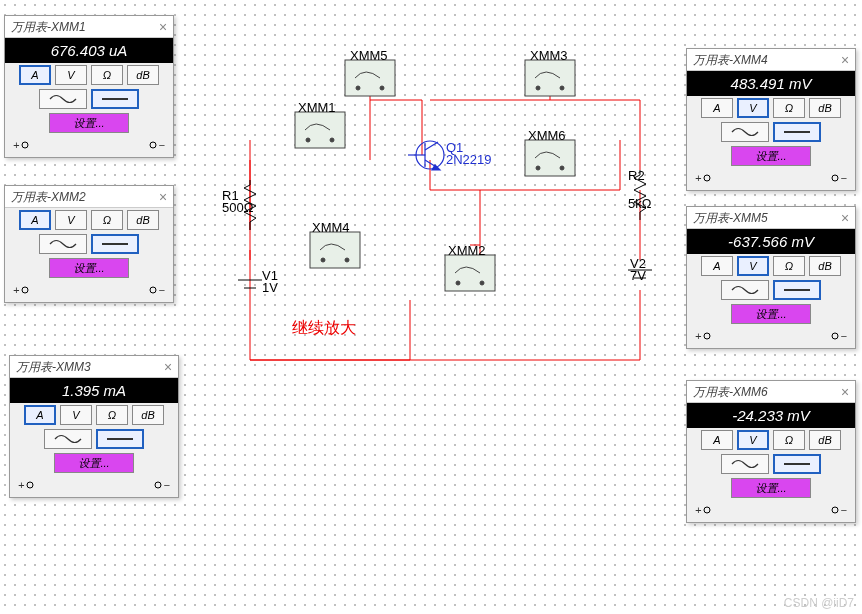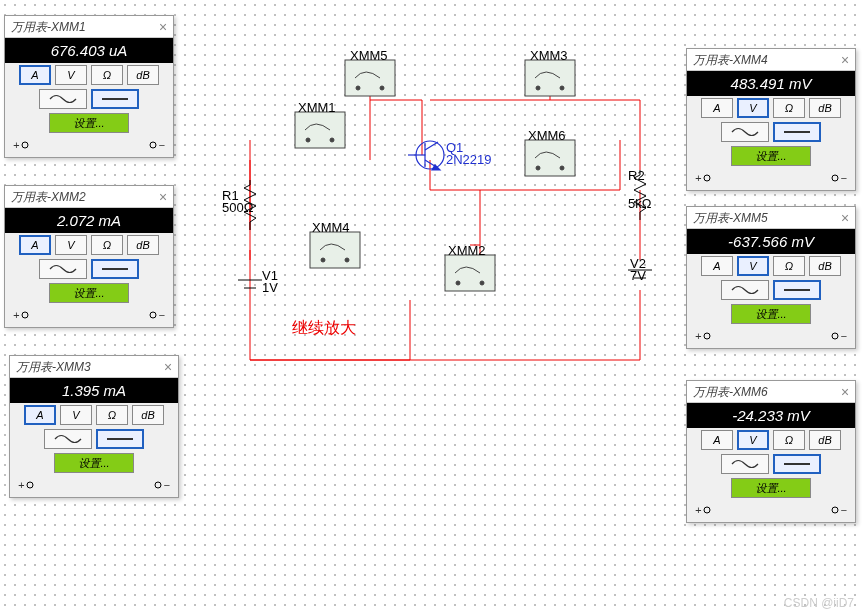--- a/index.html
+++ b/index.html
@@ -6,21 +6,21 @@
   body { font-family: "Microsoft YaHei", Arial, sans-serif; font-size: 12px; background: #f5f5f5; overflow: hidden; }
   .workspace { position: relative; width: 862px; height: 614px; background: #fff; background-image: radial-gradient(circle, #c0c0c0 1px, transparent 1px); background-size: 10px 10px; background-position: 0 0; }
   .multimeter { position: absolute; width: 170px; background: #f0f0f0; border: 1px solid #999; box-shadow: 2px 2px 4px rgba(0,0,0,0.2); font-style: italic; }
   .mm-title { background: #fff; height: 22px; line-height: 22px; padding: 0 6px; display: flex; justify-content: space-between; align-items: center; border-bottom: 1px solid #ccc; font-size: 12px; color: #444; }
   .mm-title .close { color: #888; font-size: 14px; cursor: pointer; font-weight: 300; }
   .mm-display { background: #000; color: #fff; text-align: center; font-size: 15px; padding: 4px 0; font-family: Arial; }
   .mm-row { display: flex; justify-content: center; gap: 4px; padding: 2px 6px; }
   .mm-btn { width: 32px; height: 20px; background: #f8f8f8; border: 1px solid #888; font-size: 11px; display: flex; align-items: center; justify-content: center; cursor: pointer; }
   .mm-btn.selected { border: 2px solid #2060c0; background: #eaf0ff; }
   .mm-btn svg { display: block; }
-  .mm-settings { width: 80px; height: 20px; background: #84cc16; border: 1px solid #888; font-size: 11px; display: flex; align-items: center; justify-content: center; cursor: pointer; }
+  .mm-settings { width: 80px; height: 20px; background: #d946ef; border: 1px solid #888; font-size: 11px; display: flex; align-items: center; justify-content: center; cursor: pointer; }
   .mm-ports { display: flex; justify-content: space-between; padding: 2px 8px 6px; font-size: 11px; color: #333; }
   .mm-ports span { display: flex; align-items: center; gap: 2px; }
   .circuit { position: absolute; left: 180px; top: 0; width: 500px; height: 520px; }
   .circuit svg { width: 100%; height: 100%; }
   .lbl { position: absolute; font-size: 13px; color: #000; white-space: nowrap; }
   .lbl.blue { color: #2030d0; }
   .lbl.red { color: #e00; }
   .watermark { position: absolute; right: 8px; bottom: 4px; font-size: 12px; color: #ccc; }
 </style>
 </head>
@@ -158,21 +158,20 @@
       <span><svg width="8" height="8">
             <circle cx="4" cy="4" r="3" fill="none" stroke="#000"></circle>
           </svg> −</span>
     </div>
   </div>
     <div class="multimeter" style="left: 4px; top: 185px;">
     <div class="mm-title">
       <span>万用表-XMM2</span>
       <span class="close">×</span>
     </div>
-    <div class="mm-display">2.072 mA</div>
     <div class="mm-row">
       <div class="mm-btn selected">A</div>
       <div class="mm-btn ">V</div>
       <div class="mm-btn">Ω</div>
       <div class="mm-btn">dB</div>
     </div>
     <div class="mm-row">
       <div class="mm-btn" style="width:48px">
         <svg width="30" height="10">
             <path d="M2 5 Q8 -2 15 5 T28 5" stroke="#333" fill="none" stroke-width="1.2"></path>

